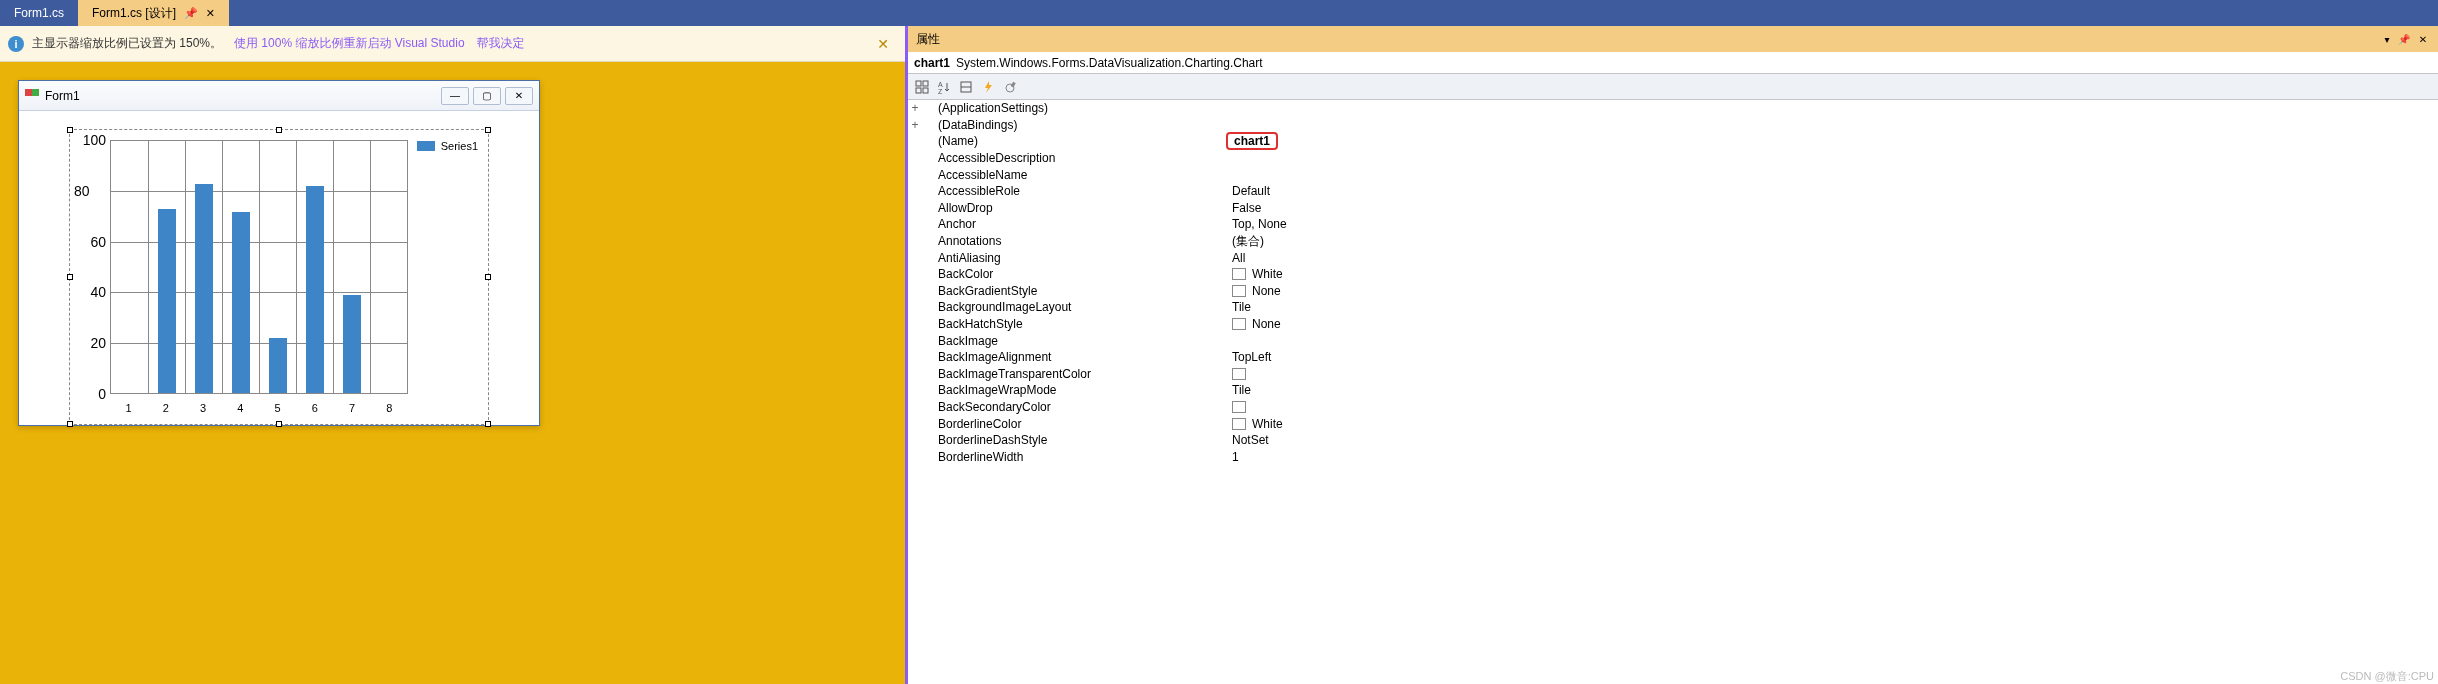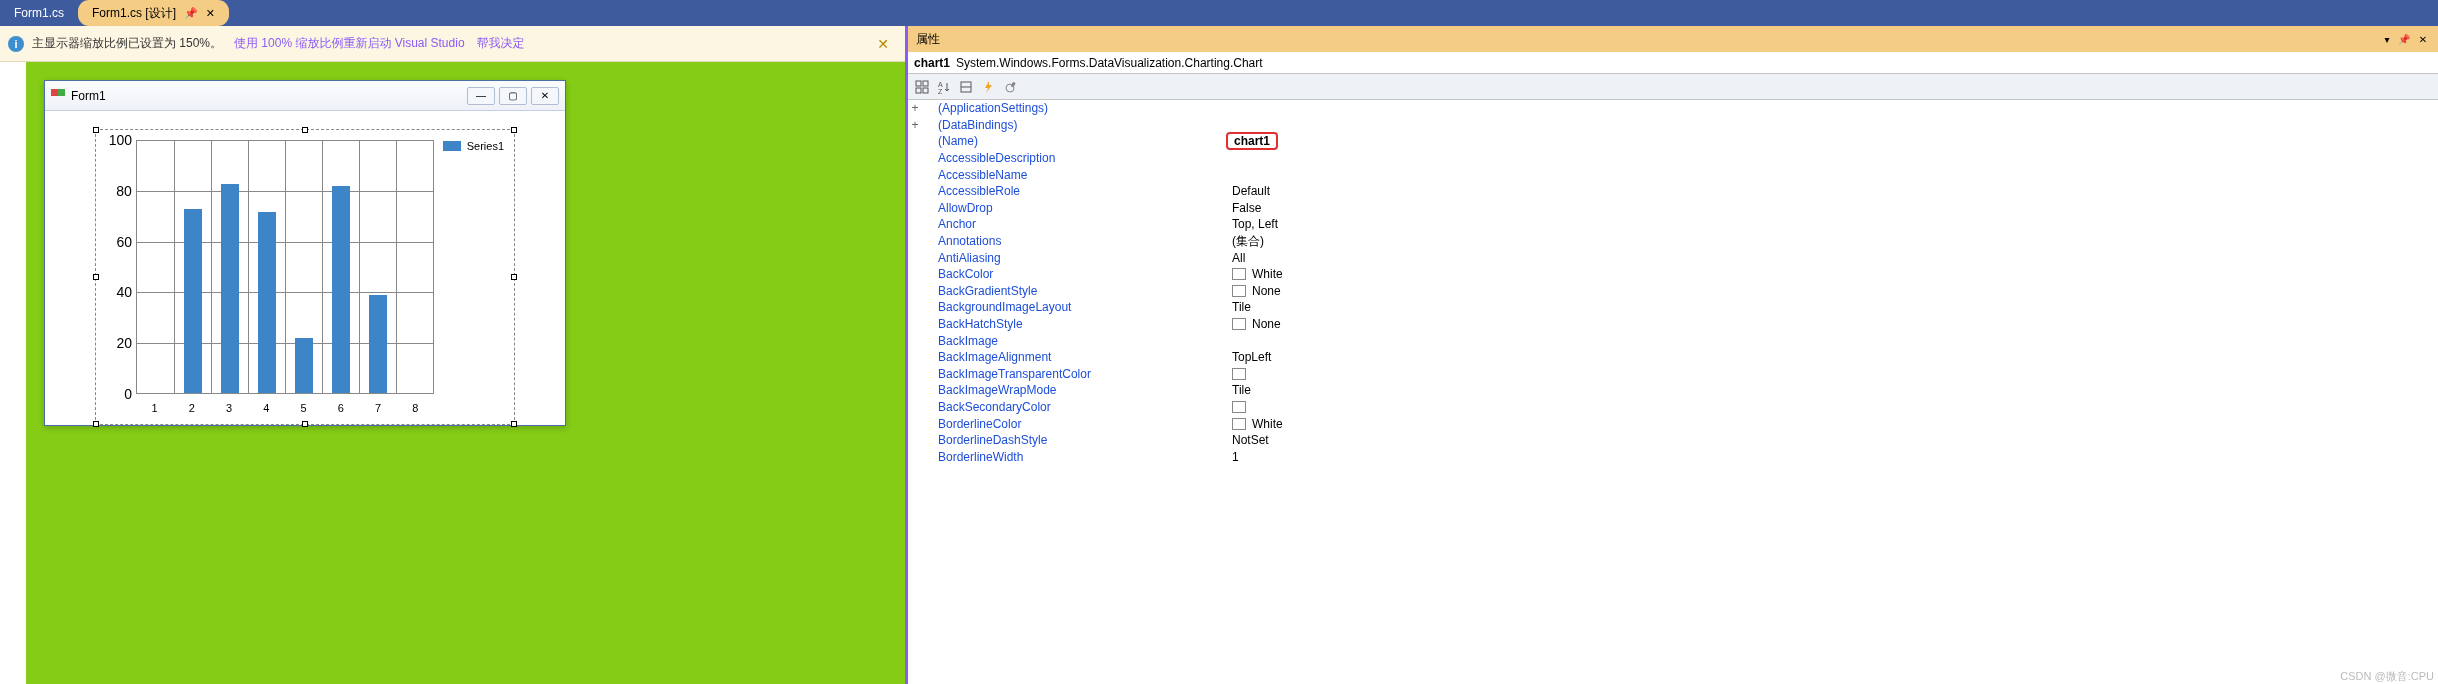--- a/index.html
+++ b/index.html
@@ -1,35 +1,35 @@
 <!DOCTYPE html>
 <html><head>
 <meta charset="utf-8">
 <style>
 * { margin:0; padding:0; box-sizing:border-box; font-family:"Microsoft YaHei","Segoe UI",sans-serif; }
 body { background:#fff; width:2438px; height:684px; overflow:hidden; display:flex; flex-direction:column; }
 
 
 .tab-strip { height:26px; background:#3e5b9e; display:flex; align-items:flex-end; font-size:12px; color:#fff; flex-shrink:0; }
-.tab-strip .tab { padding:4px 14px; height:100%; display:flex; align-items:center; cursor:pointer;border-radius:11px; }
+.tab-strip .tab { padding:4px 14px; height:100%; display:flex; align-items:center; cursor:pointer; }
 .tab-strip .tab.active { background:#f5cc84; color:#000; }
 .tab-strip .tab .close { margin-left:8px; font-size:11px; }
 .tab-strip .tab .pin { margin-left:8px; font-size:11px; }
 
 
 .main-row { display:flex; flex:1; min-height:0; }
 
 
 .designer-col { width:905px; display:flex; flex-direction:column; }
 .info-bar { height:36px; background:#fdf6e3; border-bottom:1px solid #e0d9b8; display:flex; align-items:center; padding:0 8px; font-size:12px; color:#333; }
 .info-bar .info-icon { width:16px; height:16px; border-radius:8px; background:#3e8ed0; color:#fff; display:flex; align-items:center; justify-content:center; font-size:11px; font-weight:bold; margin-right:8px; }
 .info-bar .link { color:#8b5cf6; margin-left:12px; cursor:pointer; }
 .info-bar .close-x { margin-left:auto; color:#b58900; font-size:14px; cursor:pointer; padding:0 8px; }
 
-.canvas { flex:1; background:#84cc16; padding:18px; position:relative;margin-left:26px; }
+.canvas { flex:1; background:#eab308; padding:18px; position:relative; }
 
 .form-window { width:522px; height:346px; border:1px solid #4a6fa5; background:#fff; box-shadow:0 2px 6px rgba(0,0,0,.2); }
 .form-title { height:30px; background:linear-gradient(#fbfcfd,#eef2f8); border-bottom:1px solid #c5d0e0; display:flex; align-items:center; padding:0 6px; font-size:12px; }
 .form-title .ficon { width:14px; height:14px; margin-right:6px; display:flex; }
 .form-title .ficon span { width:7px; height:7px; }
 .form-title .wbtns { margin-left:auto; display:flex; gap:4px; }
 .form-title .wbtn { width:28px; height:18px; border:1px solid #b0bcd0; background:#f4f7fb; border-radius:2px; display:flex; align-items:center; justify-content:center; font-size:10px; cursor:pointer; }
 
 .form-body { height:316px; position:relative; }
 .chart-sel { position:absolute; left:50px; top:18px; width:420px; height:296px; border:1px dashed #888; }
@@ -54,21 +54,21 @@
 .prop-title { height:26px; background:#f5cc84; display:flex; align-items:center; padding:0 8px; font-size:12px; }
 .prop-title .tact { margin-left:auto; display:flex; gap:4px; }
 .prop-title .tbtn { width:14px; height:14px; display:flex; align-items:center; justify-content:center; cursor:pointer; font-size:10px; }
 .prop-sel { height:22px; border-bottom:1px solid #c5c5c5; background:#fff; display:flex; align-items:center; padding:0 6px; font-size:12px; }
 .prop-sel b { margin-right:6px; }
 .prop-tools { height:26px; background:#eef2f7; border-bottom:1px solid #c5c5c5; display:flex; align-items:center; padding:0 4px; gap:2px; }
 .prop-tools .tb { width:20px; height:20px; display:flex; align-items:center; justify-content:center; cursor:pointer; }
 .prop-grid { flex:1; overflow:auto; background:#fff; }
 .prop-row { display:flex; align-items:center; height:16.6px; font-size:12px; border-bottom:0px solid #f0f0f0; }
 .prop-row .exp { width:14px; text-align:center; color:#666; cursor:pointer; }
-.prop-row .pname { width:310px; padding-left:2px; color:#1d4ed8; }
+.prop-row .pname { width:310px; padding-left:2px; color:#000000; }
 .prop-row .pname.indent { padding-left:16px; }
 .prop-row .pval { flex:1; display:flex; align-items:center; gap:6px; }
 .prop-row .swatch { width:14px; height:12px; border:1px solid #888; }
 .highlight-box { border:2px solid #e03030; border-radius:4px; padding:0 6px; font-weight:bold; margin-left:-6px; }
 .bold { font-weight:normal; }
 
 .watermark { position:fixed; right:4px; bottom:0; font-size:11px; color:#bbb; }
 </style>
 </head>
 <body>
@@ -140,21 +140,21 @@
                   <div class="bar" style="left: calc(68.75% - 9px); width: 18px; height: 82%;"></div>
                   <div class="gridv" style="left: 75%;"></div>
                   <div class="bar" style="left: calc(81.25% - 9px); width: 18px; height: 39%;"></div>
                   <div class="gridv" style="left: 87.5%;"></div>
                 </div>
               <div id="axis-labels"></div>
             <div class="ylab" style="top: calc(100% - 30px); left: 0px; right: auto; position: absolute; width: 36px; text-align: right; transform: translateY(-50%);">0</div>
                 <div class="ylab" style="top: calc(80% - 22px); left: 0px; right: auto; position: absolute; width: 36px; text-align: right; transform: translateY(-50%);">20</div>
                 <div class="ylab" style="top: calc(60% - 14px); left: 0px; right: auto; position: absolute; width: 36px; text-align: right; transform: translateY(-50%);">40</div>
                 <div class="ylab" style="top: calc(40% - 6px); left: 0px; right: auto; position: absolute; width: 36px; text-align: right; transform: translateY(-50%);">60</div>
-                <div class="ylab" style="top: calc(20% + 2px); left: 10px; right: auto; position: absolute; width: 36px; text-align: center; transform: translateY(-50%);">80</div>
+                <div class="ylab" style="top: calc(20% + 2px); left: 4px; right: auto; position: absolute; width: 36px; text-align: left; transform: translateY(-50%);">80</div>
                 <div class="ylab" style="top: calc(0% + 10px); left: 0px; right: auto; position: absolute; width: 36px; text-align: right; transform: translateY(-50%);">100</div>
                 <div class="xlab" style="left: calc(6.25% + 32.5px); bottom: 10px; top: auto;">1</div>
                 <div class="xlab" style="left: calc(18.75% + 17.5px); bottom: 10px; top: auto;">2</div>
                 <div class="xlab" style="left: calc(31.25% + 2.5px); bottom: 10px; top: auto;">3</div>
                 <div class="xlab" style="left: calc(43.75% - 12.5px); bottom: 10px; top: auto;">4</div>
                 <div class="xlab" style="left: calc(56.25% - 27.5px); bottom: 10px; top: auto;">5</div>
                 <div class="xlab" style="left: calc(68.75% - 42.5px); bottom: 10px; top: auto;">6</div>
                 <div class="xlab" style="left: calc(81.25% - 57.5px); bottom: 10px; top: auto;">7</div>
                 <div class="xlab" style="left: calc(93.75% - 72.5px); bottom: 10px; top: auto;">8</div>
               </div>
@@ -258,21 +258,21 @@
           <div class="exp"></div>
           <div class="pname indent">AllowDrop</div>
           <div class="pval">
             <span>False</span>
           </div>
         </div>
         <div class="prop-row">
           <div class="exp"></div>
           <div class="pname indent">Anchor</div>
           <div class="pval">
-            <span>Top, Left</span>
+            <span>Top, None</span>
           </div>
         </div>
         <div class="prop-row">
           <div class="exp"></div>
           <div class="pname indent bold">Annotations</div>
           <div class="pval">
             <span class="bold">(集合)</span>
           </div>
         </div>
         <div class="prop-row">

